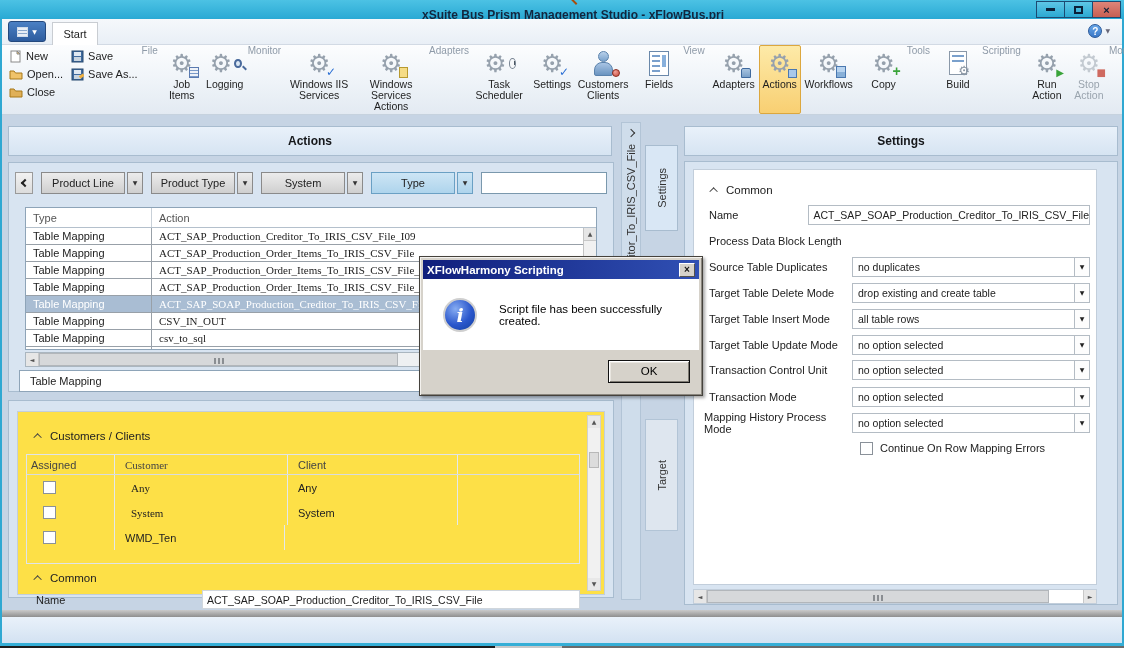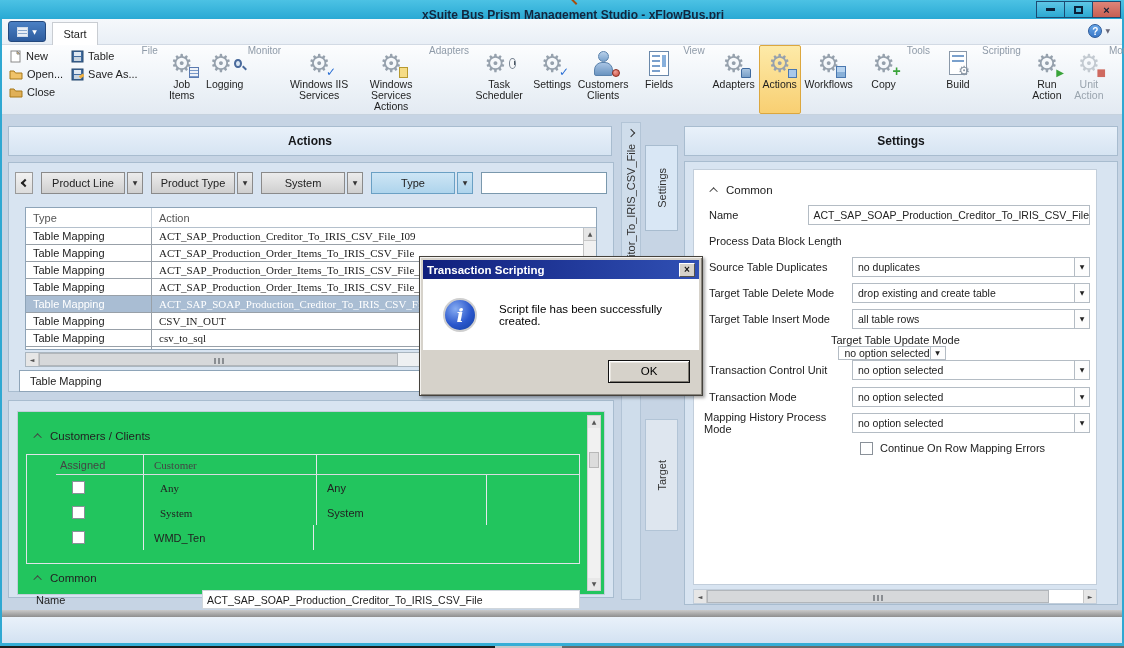--- a/index.html
+++ b/index.html
@@ -95,25 +95,25 @@
   .vscroll{position:absolute;right:0;top:20px;bottom:0;width:13px;background:#f1f1f1;border-left:1px solid #c4c4c4;}
   .sbtn{height:13px;background:#e6e6e6;border-bottom:1px solid #c8c8c8;display:flex;align-items:center;justify-content:center;font-size:6px;color:#555;}
   .hscroll{position:absolute;left:16px;right:16px;top:189px;height:15px;background:#eef0f2;border:1px solid #aab6c0;display:flex;align-items:stretch;}
   .hbtn{width:13px;background:#e6e6e6;border-right:1px solid #c8c8c8;display:flex;align-items:center;justify-content:center;font-size:6px;color:#555;}
   .hthumb{width:63%;background:#d6d8da;border:1px solid #b2b6ba;position:relative;}
   .hthumb::after{content:"";position:absolute;left:50%;top:4px;width:11px;height:6px;margin-left:-5px;
                  background:repeating-linear-gradient(90deg,#8a8e92 0 2px,transparent 2px 4px);}
   .type-display{position:absolute;left:10px;right:16px;top:207px;height:22px;background:#fff;border:1px solid #8ea4b8;
                 display:flex;align-items:center;padding-left:10px;font-size:11px;color:#222;}
   
-  .inner-white{position:absolute;background:#22c55e;border:1px solid #c2cedb;}
+  .inner-white{position:absolute;background:#fde047;border:1px solid #c2cedb;}
   .sechdr{display:flex;align-items:center;gap:8px;font-size:11.5px;color:#222;}
   .chev-up{width:6px;height:6px;border-left:1.6px solid #444;border-top:1.6px solid #444;transform:rotate(45deg) translateY(2px);}
   .ctable{position:absolute;left:8px;right:24px;top:42px;height:110px;border:1px solid #e0e4e8;font-size:11px;color:#222;}
-  .crow{display:flex;height:25px;align-items:flex-start;margin-left:29px;}
+  .crow{display:flex;height:25px;align-items:flex-start;}
   .crow.head{height:20px;border-bottom:1px solid #d8dce0;color:#444;}
   .ccol1{width:88px;padding-left:4px;display:flex;align-items:center;border-right:1px solid #e4e8ec;height:100%;}
   .ccol2{width:173px;padding-left:16px;border-right:1px solid #e4e8ec;height:100%;display:flex;align-items:center;font-family:Liberation Serif, serif;}
   .ccol3{width:170px;padding-left:10px;border-right:1px solid #e4e8ec;height:100%;display:flex;align-items:center;}
   .ccol4{flex:1;height:100%;}
   .cb{width:13px;height:13px;background:#fff;border:1px solid #8a9199;margin-left:12px;}
   .cvscroll{position:absolute;right:3px;top:3px;bottom:3px;width:14px;background:#f1f1f1;border:1px solid #d0d0d0;}
   .cthumb{position:absolute;left:1px;right:1px;top:36px;height:16px;background:#dcdcdc;border:1px solid #b8b8b8;}
   .sbtn2{height:12px;display:flex;align-items:center;justify-content:center;font-size:6px;color:#555;background:#e8e8e8;}
   .sbtn2.bot{position:absolute;bottom:0;left:0;right:0;}
@@ -227,21 +227,21 @@
             <span>Close</span>
           </div>
         </div>
         <div class="sb-col">
           <div class="sb">
             <svg width="13" height="13">
                 <rect x="1" y="1" width="11" height="11" fill="#3f6a9e" stroke="#27496e"></rect>
                 <rect x="3" y="2" width="7" height="4" fill="#dfe8f2"></rect>
                 <rect x="3" y="7" width="7" height="4" fill="#c8d4e0"></rect>
               </svg>
-            <span>Table</span>
+            <span>Save</span>
           </div>
           <div class="sb">
             <svg width="13" height="13">
                 <rect x="1" y="1" width="11" height="11" fill="#3f6a9e" stroke="#27496e"></rect>
                 <rect x="3" y="2" width="7" height="4" fill="#dfe8f2"></rect>
                 <rect x="3" y="7" width="7" height="4" fill="#c8d4e0"></rect>
                 <rect x="8" y="7" width="5" height="3" fill="#f0b040" transform="rotate(-35 10 8)"></rect>
               </svg>
             <span>Save As...</span>
           </div>
@@ -405,21 +405,21 @@
               <span class="gear">⚙</span>
               <span class="badge b-play arrow-glyph">▶</span>
             </span>
           <span class="blabel">Run Action</span>
         </div>
         <div class="bb disabled" style="width:40px">
           <span class="bicon">
               <span class="gear">⚙</span>
               <span class="badge b-stopsq arrow-glyph">■</span>
             </span>
-          <span class="blabel">Unit Action</span>
+          <span class="blabel">Stop Action</span>
         </div>
       </div>
       <div class="rgroup-label">Monitor</div>
     </div>
     <div class="rsep"></div>
   </div>
 
   <div class="phdr" style="left:8px;top:126px;width:604px;">
     <span>Actions</span>
   </div>
@@ -505,20 +505,21 @@
   <div class="pbody" style="left:8px;top:400px;width:606px;height:198px;">
     <div class="inner-white" style="left:8px;top:10px;right:8px;bottom:2px;">
       <div class="sechdr" style="position:absolute;left:18px;top:18px;">
         <span class="chev-up"></span>
         <span>Customers / Clients</span>
       </div>
       <div class="ctable">
         <div class="crow head">
           <span class="ccol1">Assigned</span>
           <span class="ccol2" style="padding-left:10px;">Customer</span>
+          <span class="ccol3">Client</span>
           <span class="ccol4"></span>
         </div>
         <div class="crow">
           <span class="ccol1">
               <span class="cb"></span>
             </span>
           <span class="ccol2">Any</span>
           <span class="ccol3">Any</span>
           <span class="ccol4"></span>
         </div>
@@ -605,21 +606,21 @@
           <span class="dd arrow-glyph">▼</span>
         </div>
       </div>
       <div class="srow" style="top:138px;">
         <span class="slabel">Target Table Insert Mode</span>
         <div class="sctrl">
           <span class="sval">all table rows</span>
           <span class="dd arrow-glyph">▼</span>
         </div>
       </div>
-      <div class="srow" style="top:164px;flex-direction:column;">
+      <div class="srow" style="top:164px;">
         <span class="slabel">Target Table Update Mode</span>
         <div class="sctrl">
           <span class="sval">no option selected</span>
           <span class="dd arrow-glyph">▼</span>
         </div>
       </div>
       <div class="srow" style="top:189px;">
         <span class="slabel">Transaction Control Unit</span>
         <div class="sctrl">
           <span class="sval">no option selected</span>
@@ -652,21 +653,21 @@
     </div>
   </div>
 
   <div class="gutter"></div>
   <div class="statusbar"></div>
   <div class="bottom-border"></div>
   <div class="taskbar-sliver"></div>
 
   <div class="dialog">
     <div class="dlg-title">
-      <span class="dlg-title-text">Transaction Scripting</span>
+      <span class="dlg-title-text">XFlowHarmony Scripting</span>
       <span class="dlg-x">×</span>
     </div>
     <div class="dlg-body">
       <span class="info-icon">i</span>
       <span class="dlg-msg">Script file has been successfully created.</span>
     </div>
     <div class="dlg-footer">
       <div class="ok-btn">
           <span>OK</span>
         </div>

